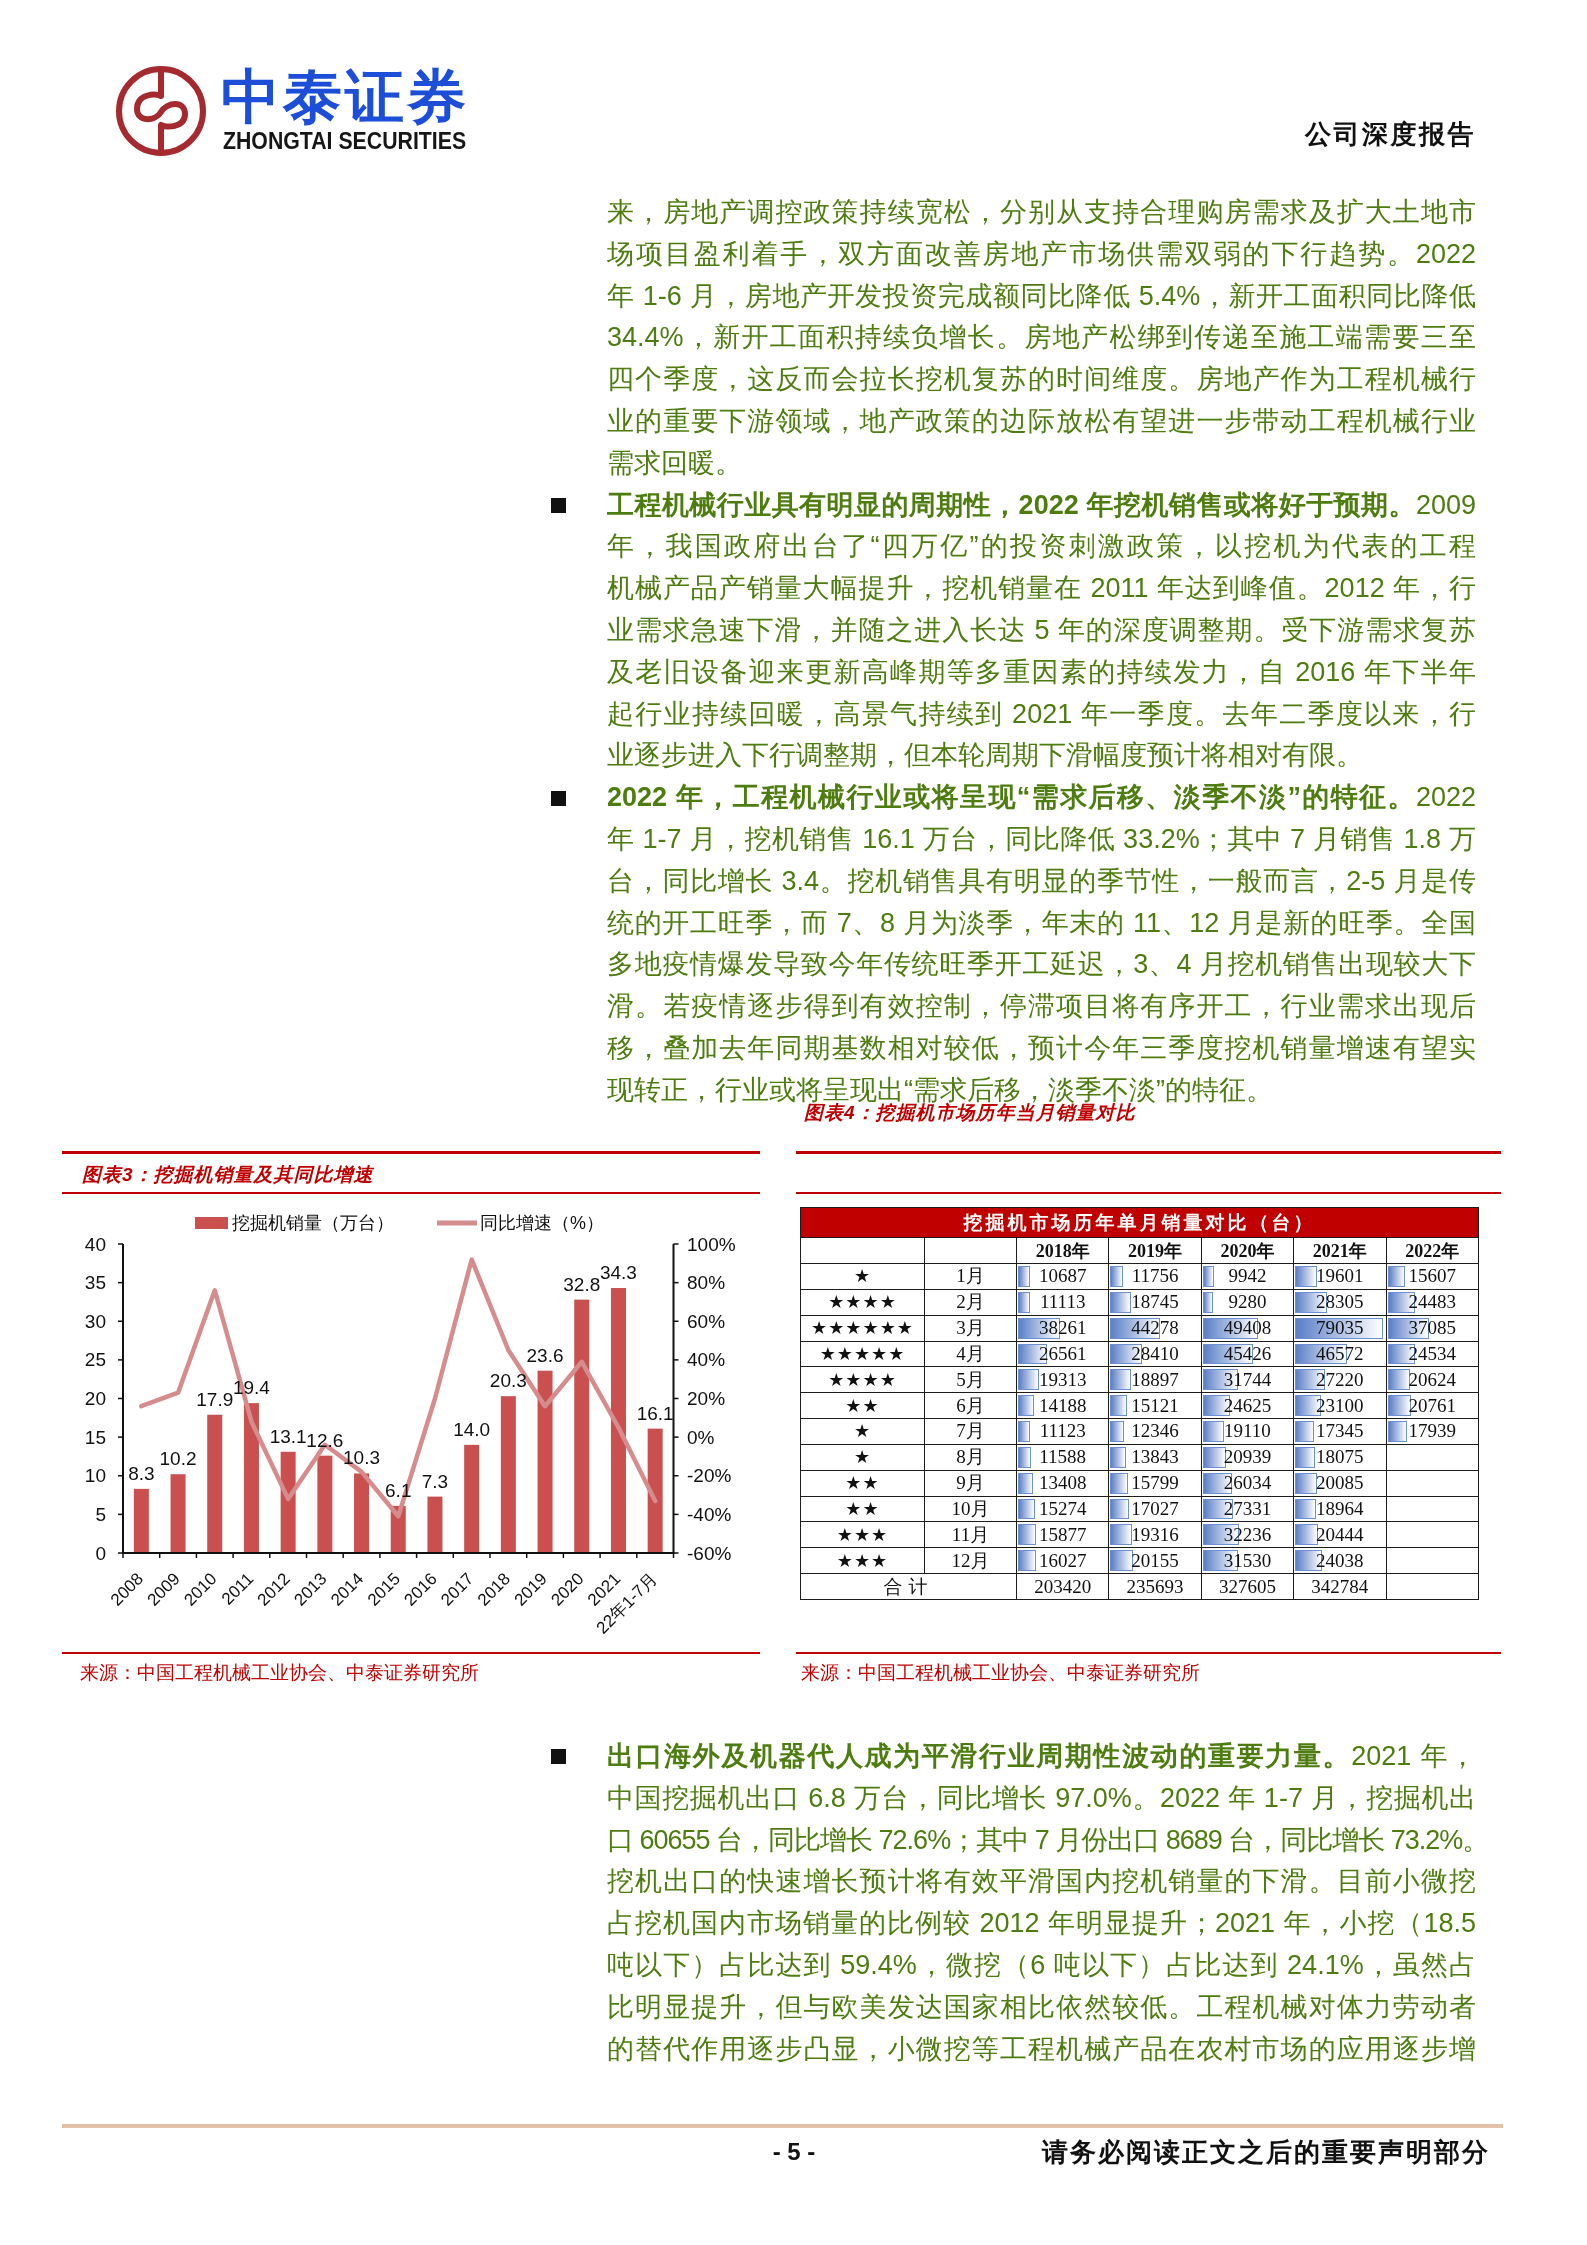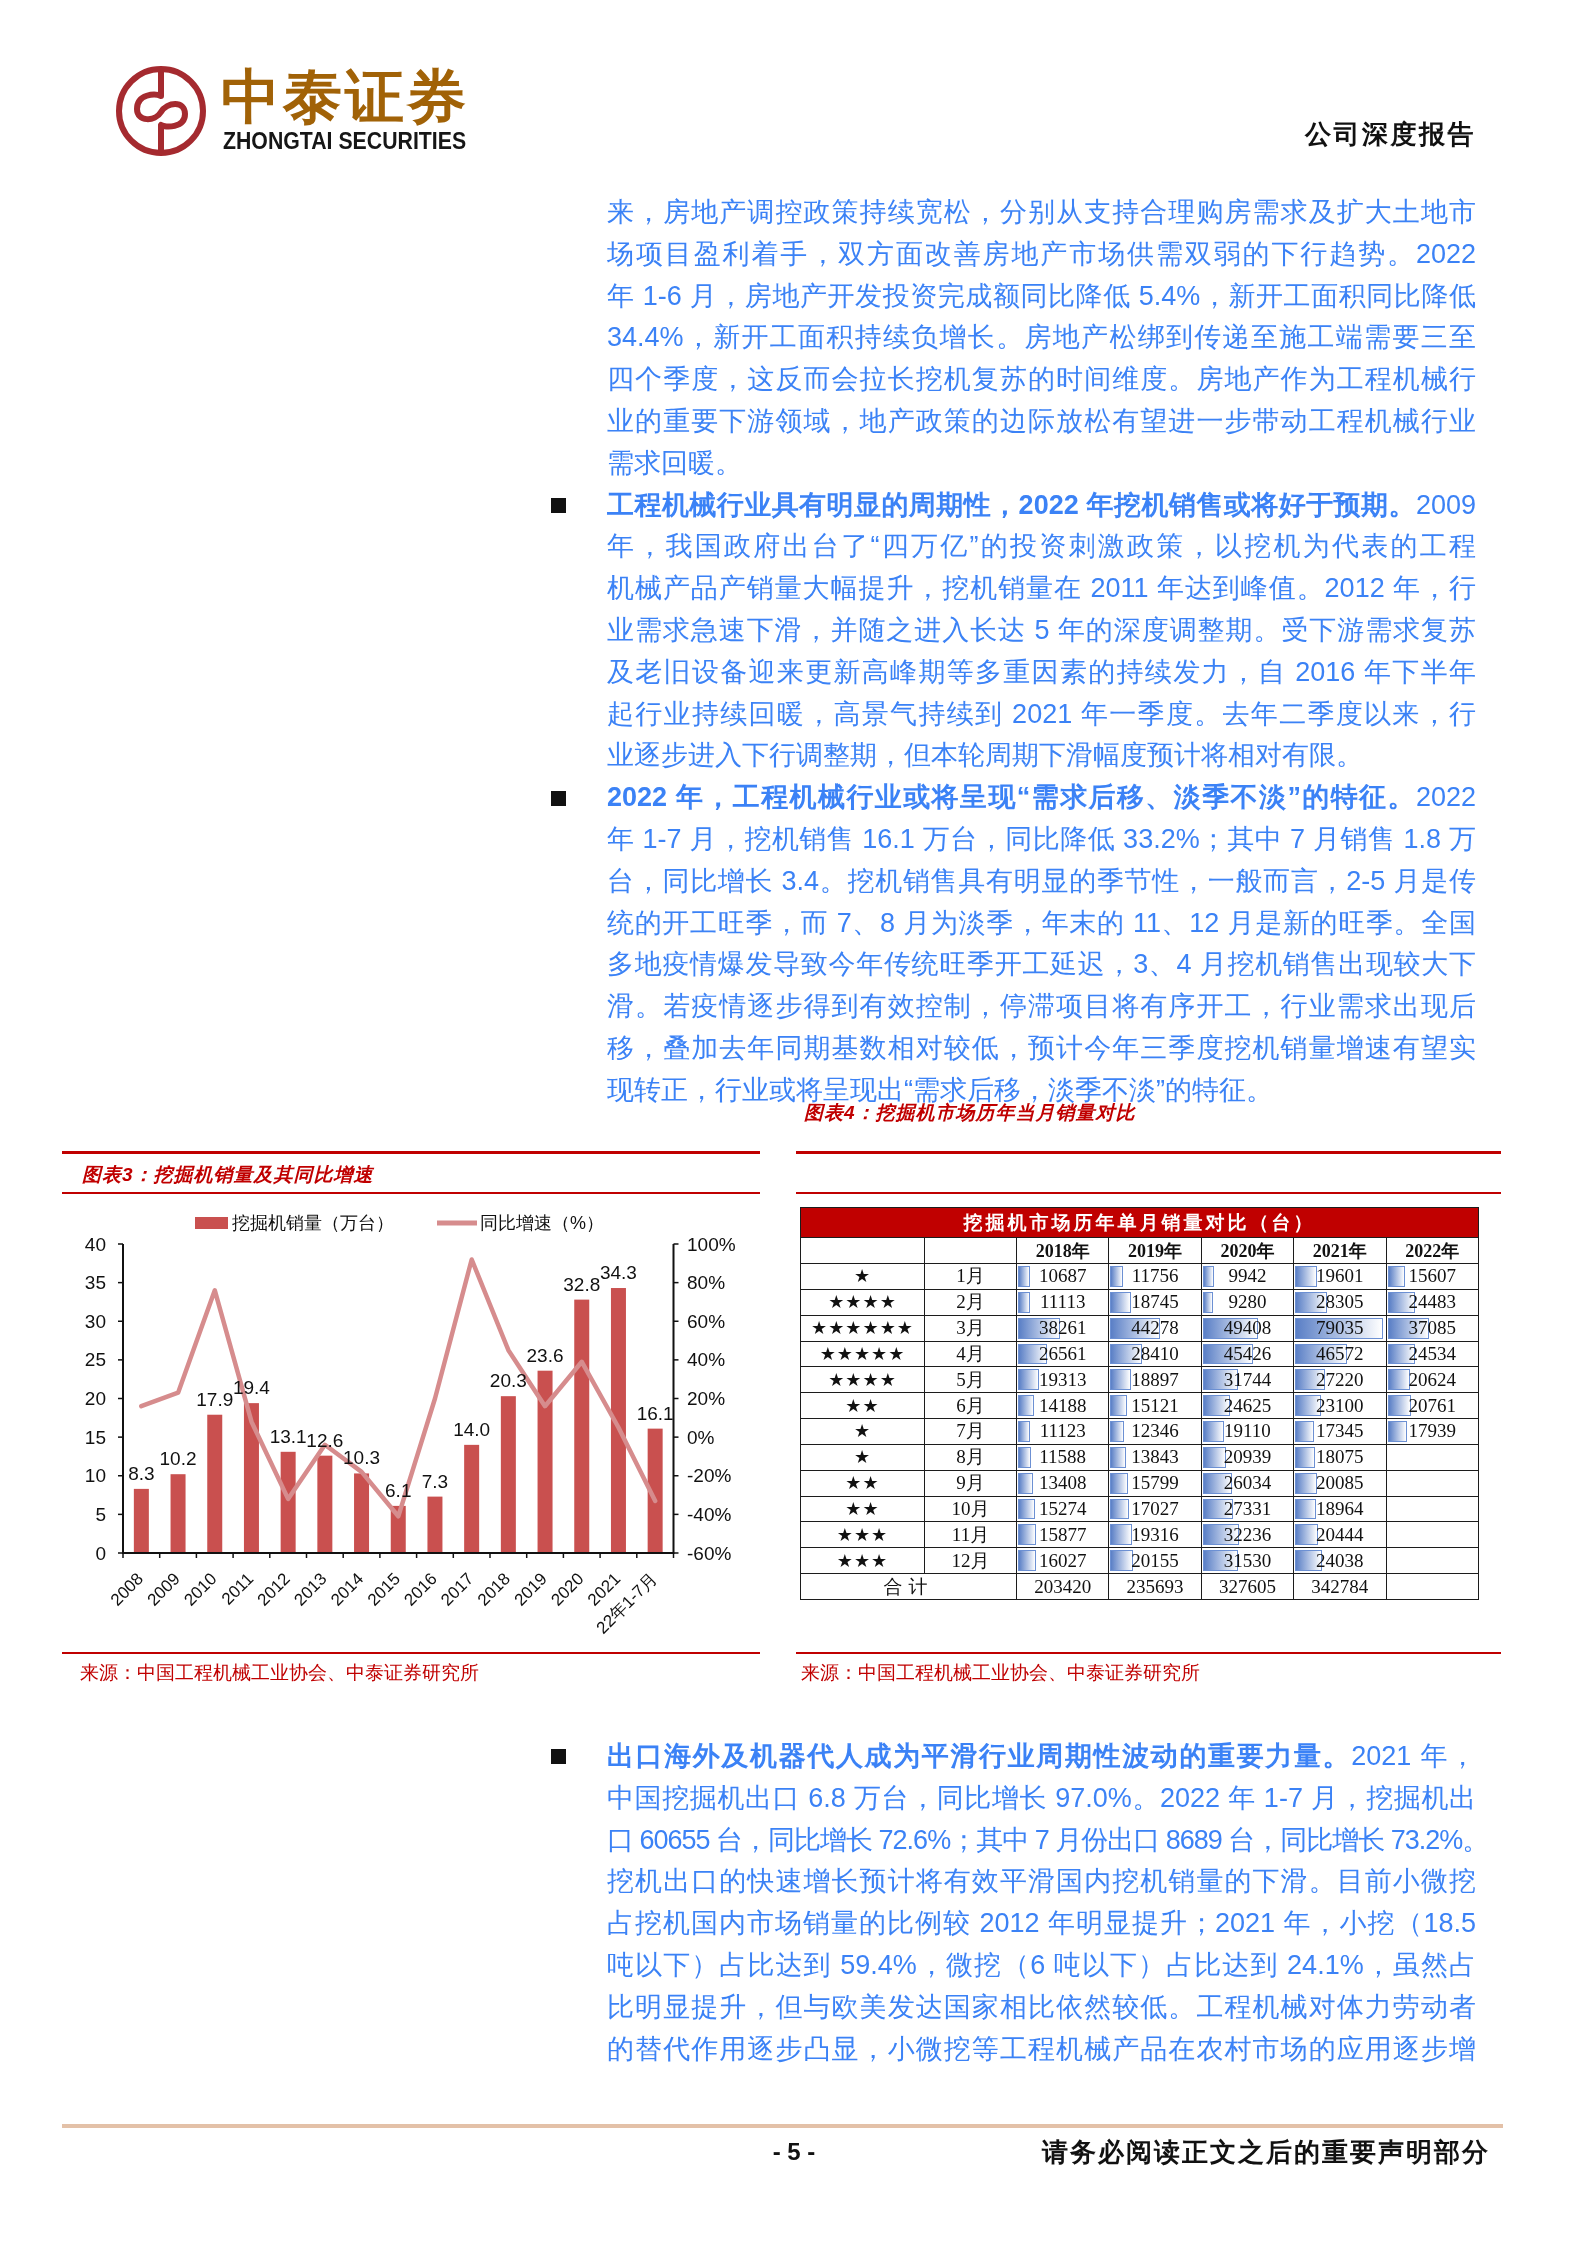--- a/index.html
+++ b/index.html
@@ -1,25 +1,25 @@
 <!DOCTYPE html>
 <html><head>
 <meta charset="utf-8">
 <style>
 html,body{margin:0;padding:0;}
 body{width:1587px;height:2245px;position:relative;background:#ffffff;overflow:hidden;font-family:"Liberation Sans","DejaVu Sans",sans-serif;color:#111;}
 .abs{position:absolute;}
 
 #logo-mark{left:115px;top:62px;width:92px;height:98px;}
-#logo-cn{left:221px;top:66px;font-size:59px;line-height:62px;font-weight:bold;letter-spacing:3px;color:#a16207;white-space:nowrap;}
+#logo-cn{left:221px;top:66px;font-size:59px;line-height:62px;font-weight:bold;letter-spacing:3px;color:#1d4ed8;white-space:nowrap;}
 #logo-en{left:223px;top:129px;font-size:23px;line-height:24px;font-weight:bold;color:#161616;white-space:nowrap;transform:scaleX(0.925);transform-origin:0 50%;}
 #report-type{right:111px;top:119px;font-size:26px;line-height:30px;font-weight:bold;letter-spacing:2.5px;white-space:nowrap;color:#111;}
 
 .textblock{left:607px;width:869px;}
-.ln{height:41.8px;line-height:41.8px;font-size:27px;white-space:nowrap;text-align:justify;text-align-last:justify;text-justify:inter-character;color:#3b82f6;}
+.ln{height:41.8px;line-height:41.8px;font-size:27px;white-space:nowrap;text-align:justify;text-align-last:justify;text-justify:inter-character;color:#4d7c0f;}
 .ln.last{text-align-last:left;}
 .ln.tight{letter-spacing:-1px;}
 .lead{font-weight:bold;}
 .bullet{position:absolute;left:551px;width:15px;height:15px;background:#111;}
 
 .rule-top{height:3px;background:#C00000;}
 .rule-bot{height:1.5px;background:#C00000;}
 .rule-src{height:2px;background:#C00000;}
 .fig-title{color:#C00000;font-style:italic;font-weight:bold;font-size:19px;line-height:34px;letter-spacing:1px;white-space:nowrap;}
 .fig-src{color:#C00000;font-size:19px;line-height:24px;white-space:nowrap;font-family:"Liberation Serif","DejaVu Serif",serif;}

